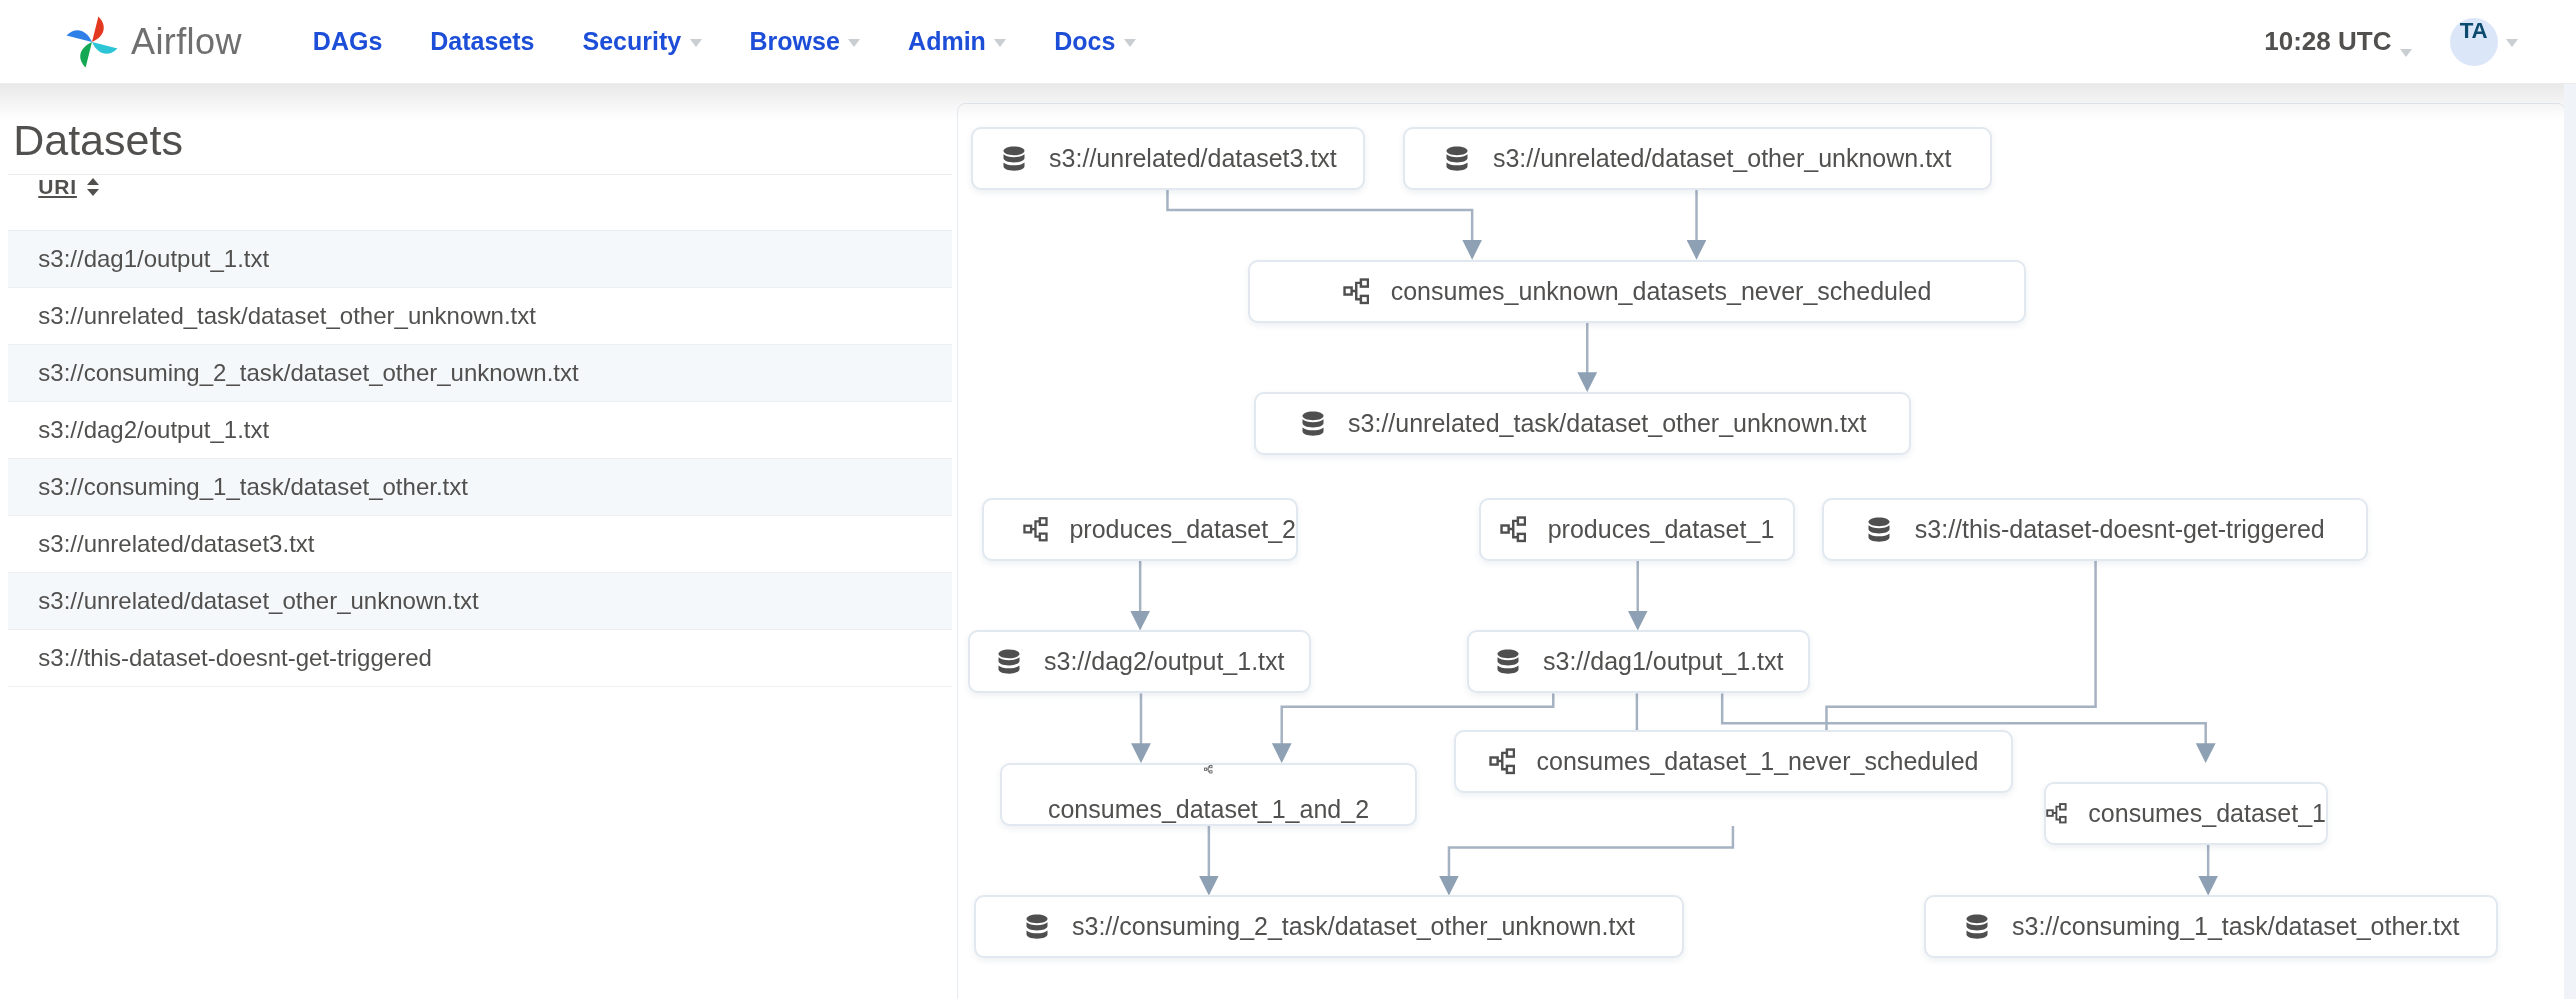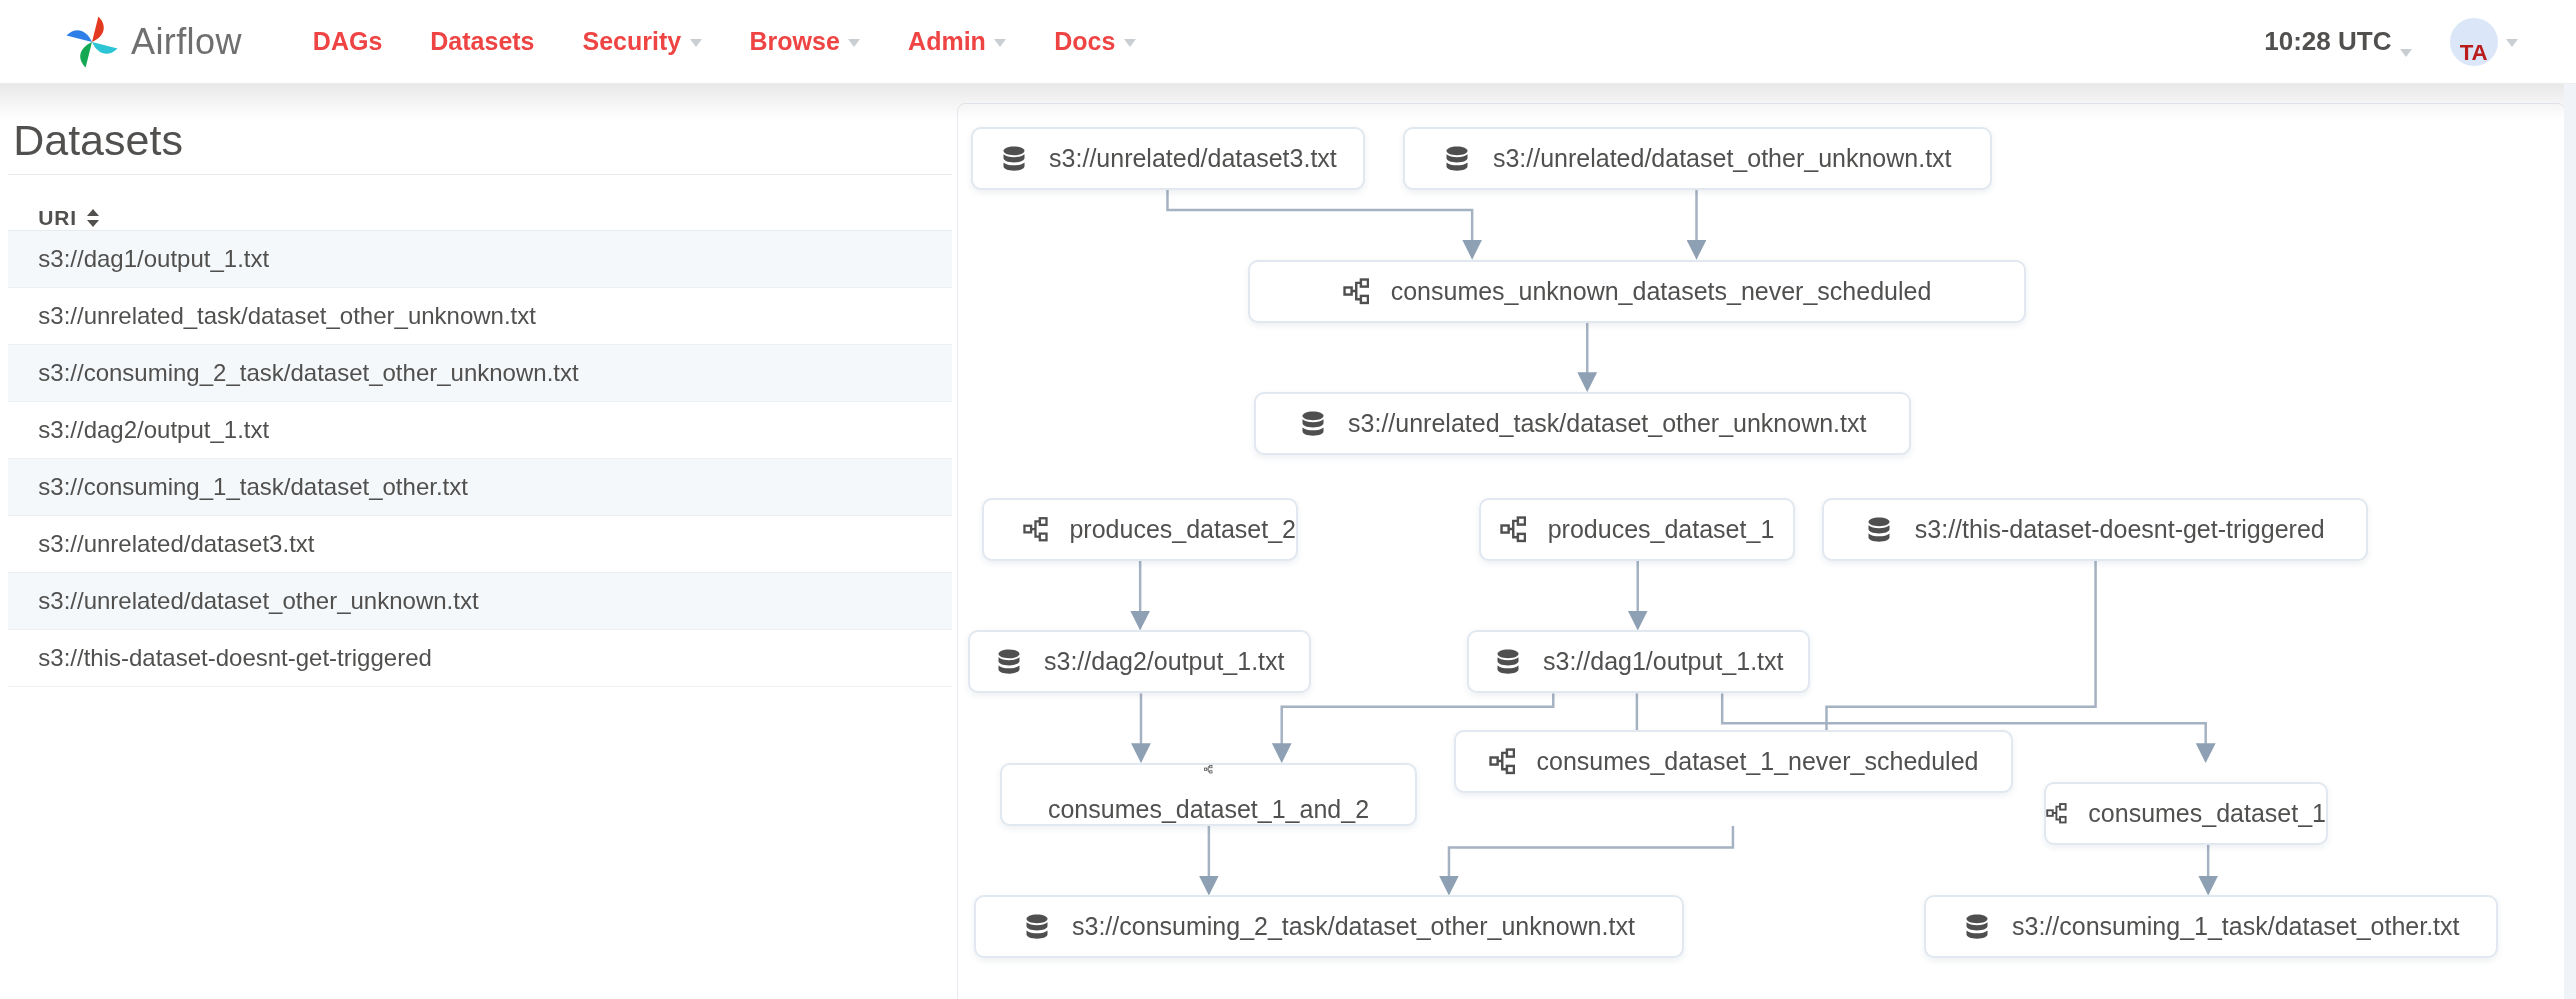--- a/index.html
+++ b/index.html
@@ -6,34 +6,34 @@
   body{
     width:2576px;height:1000px;overflow:hidden;background:#fff;
     font-family:"Liberation Sans",sans-serif;color:#51504f;position:relative;
   }
   
   .navbar{position:absolute;top:0;left:0;right:0;height:83px;background:#fff;
     border-bottom:1.7px solid #ececec;display:flex;align-items:center;z-index:10;padding-left:28px;}
   .brand{display:flex;align-items:center;margin-left:35px;gap:10px;}
   .brand-text{font-size:36px;color:#6f6f6f;letter-spacing:0.4px;}
   .nav-items{display:flex;margin-left:71px;}
-  .nav-item{font-size:25px;font-weight:bold;color:#ef4444;margin-right:48px;
+  .nav-item{font-size:25px;font-weight:bold;color:#1d4ed8;margin-right:48px;
     display:flex;align-items:center;cursor:pointer;text-decoration:none;}
   .caret{width:0;height:0;border-left:6.6px solid transparent;border-right:6.6px solid transparent;
     border-top:8.3px solid #c9ced3;margin-left:8.3px;margin-top:3.3px;}
   .nav-right{margin-left:auto;display:flex;align-items:center;margin-right:58px;}
   .clock{font-size:26px;font-weight:bold;display:flex;align-items:flex-end;}
-  .avatar{width:48px;height:48px;border-radius:50%;background:#dbe7f8;color:#b91c1c;
-    font-weight:bold;font-size:22.3px;display:flex;align-items:flex-end;justify-content:center;margin-left:38px;}
+  .avatar{width:48px;height:48px;border-radius:50%;background:#dbe7f8;color:#0c4a6e;
+    font-weight:bold;font-size:22.3px;display:flex;align-items:flex-start;justify-content:center;margin-left:38px;}
   .shadow-band{position:absolute;top:84px;left:0;right:0;height:36px;z-index:6;pointer-events:none;
     background:linear-gradient(rgba(0,0,0,.09),rgba(0,0,0,0));}
   
   .page-title{position:absolute;left:13.2px;top:116px;font-size:43px;color:#51504f;z-index:7;}
   .ds-table{position:absolute;left:8.3px;top:174px;width:944px;border-top:1.7px solid #e8ecef;z-index:7;background:transparent;}
-  .thead{height:55px;display:flex;align-items:flex-end;padding-left:30px;border-bottom:1.7px solid #e8ecef;}
+  .thead{height:55px;display:flex;align-items:flex-start;padding-left:30px;border-bottom:1.7px solid #e8ecef;text-decoration:underline;}
   .th{font-size:21px;font-weight:bold;letter-spacing:0.8px;display:flex;align-items:center;gap:10px;cursor:pointer;}
   .sort{display:flex;flex-direction:column;gap:3.3px;}
   .sort i{display:block;width:0;height:0;border-left:6.6px solid transparent;border-right:6.6px solid transparent;}
   .sort .up{border-bottom:7.4px solid #51504f;}
   .sort .down{border-top:7.4px solid #51504f;}
   .row{height:56px;display:flex;align-items:center;padding-left:30px;font-size:24px;
     border-bottom:1.7px solid #edf0f2;color:#51504f;cursor:pointer;}
   #rows .row:nth-child(odd){background:#f4f8fa;}
   
   .graph-card{position:absolute;left:957px;top:103px;width:1607px;height:927px;

